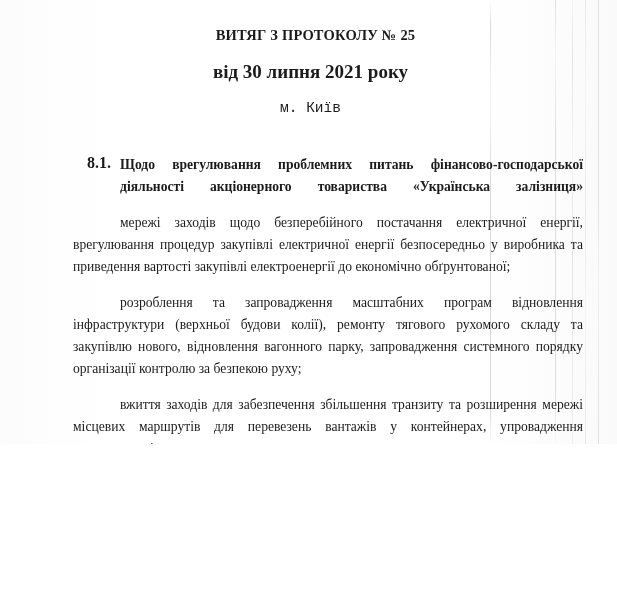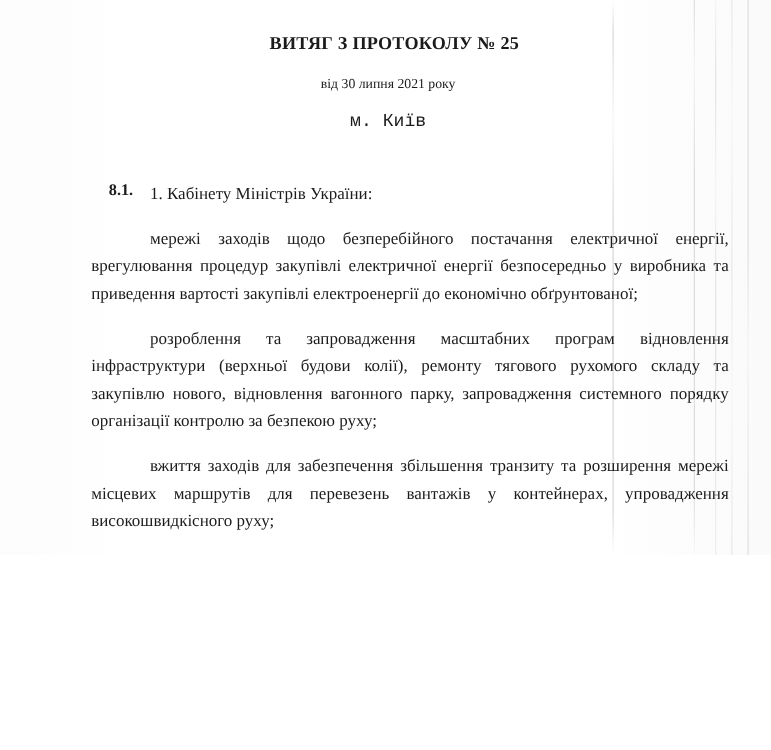--- a/index.html
+++ b/index.html
@@ -51,42 +51,43 @@
     padding-left: 14px;
   }
   .doc-subtitle {
     text-align: center;
     font-size: 14.5px;
     margin: 17px 0 0 0;
     padding-left: 10px;
   }
   .doc-date {
     text-align: center;
-    font-size: 11px;
+    font-size: 19px;
     margin: 17px 0 0 0;
     padding-left: 4px;
+    font-weight: bold;
   }
   .doc-place {
     text-align: center;
     font-size: 14.5px;
     margin: 17px 0 0 0;
     padding-left: 4px;
     font-family: Liberation Mono, monospace;
   }
   .section {
     margin: 38px 0 0 0;
     padding: 0 34px 0 87px;
     position: relative;
   }
   .section-number {
     position: absolute;
     left: 87px;
     top: 0;
     font-weight: bold;
-    font-size: 13px;
+    font-size: 16px;
   }
   .section-heading {
     font-weight: bold;
     font-size: 13.6px;
     text-align: justify;
     text-align-last: justify;
     line-height: 1.62;
     margin: 0;
     padding-left: 33px;
   }
@@ -123,23 +124,23 @@
 
     <h1 class="doc-title">ВИТЯГ З ПРОТОКОЛУ № 25</h1>
 
 
     <p class="doc-date">від 30 липня 2021 року</p>
 
     <p class="doc-place">м. Київ</p>
 
     <div class="section">
       <span class="section-number">8.1.</span>
+      <p class="section-heading">Щодо врегулювання проблемних питань фінансово-господарської діяльності акціонерного товариства «Українська залізниця»</p>
     </div>
 
-    <p class="subitem">1. Кабінету Міністрів України:</p>
 
 
 
     <p class="para">мережі заходів щодо безперебійного постачання електричної енергії, врегулювання процедур закупівлі електричної енергії безпосередньо у виробника та приведення вартості закупівлі електроенергії до економічно обґрунтованої;</p>
 
     <p class="para">розроблення та запровадження масштабних програм відновлення інфраструктури (верхньої будови колії), ремонту тягового рухомого складу та закупівлю нового, відновлення вагонного парку, запровадження системного порядку організації контролю за безпекою руху;</p>
 
     <p class="para">вжиття заходів для забезпечення  збільшення транзиту та розширення мережі місцевих маршрутів для перевезень вантажів у контейнерах, упровадження високошвидкісного руху;</p>
 
   </div>

